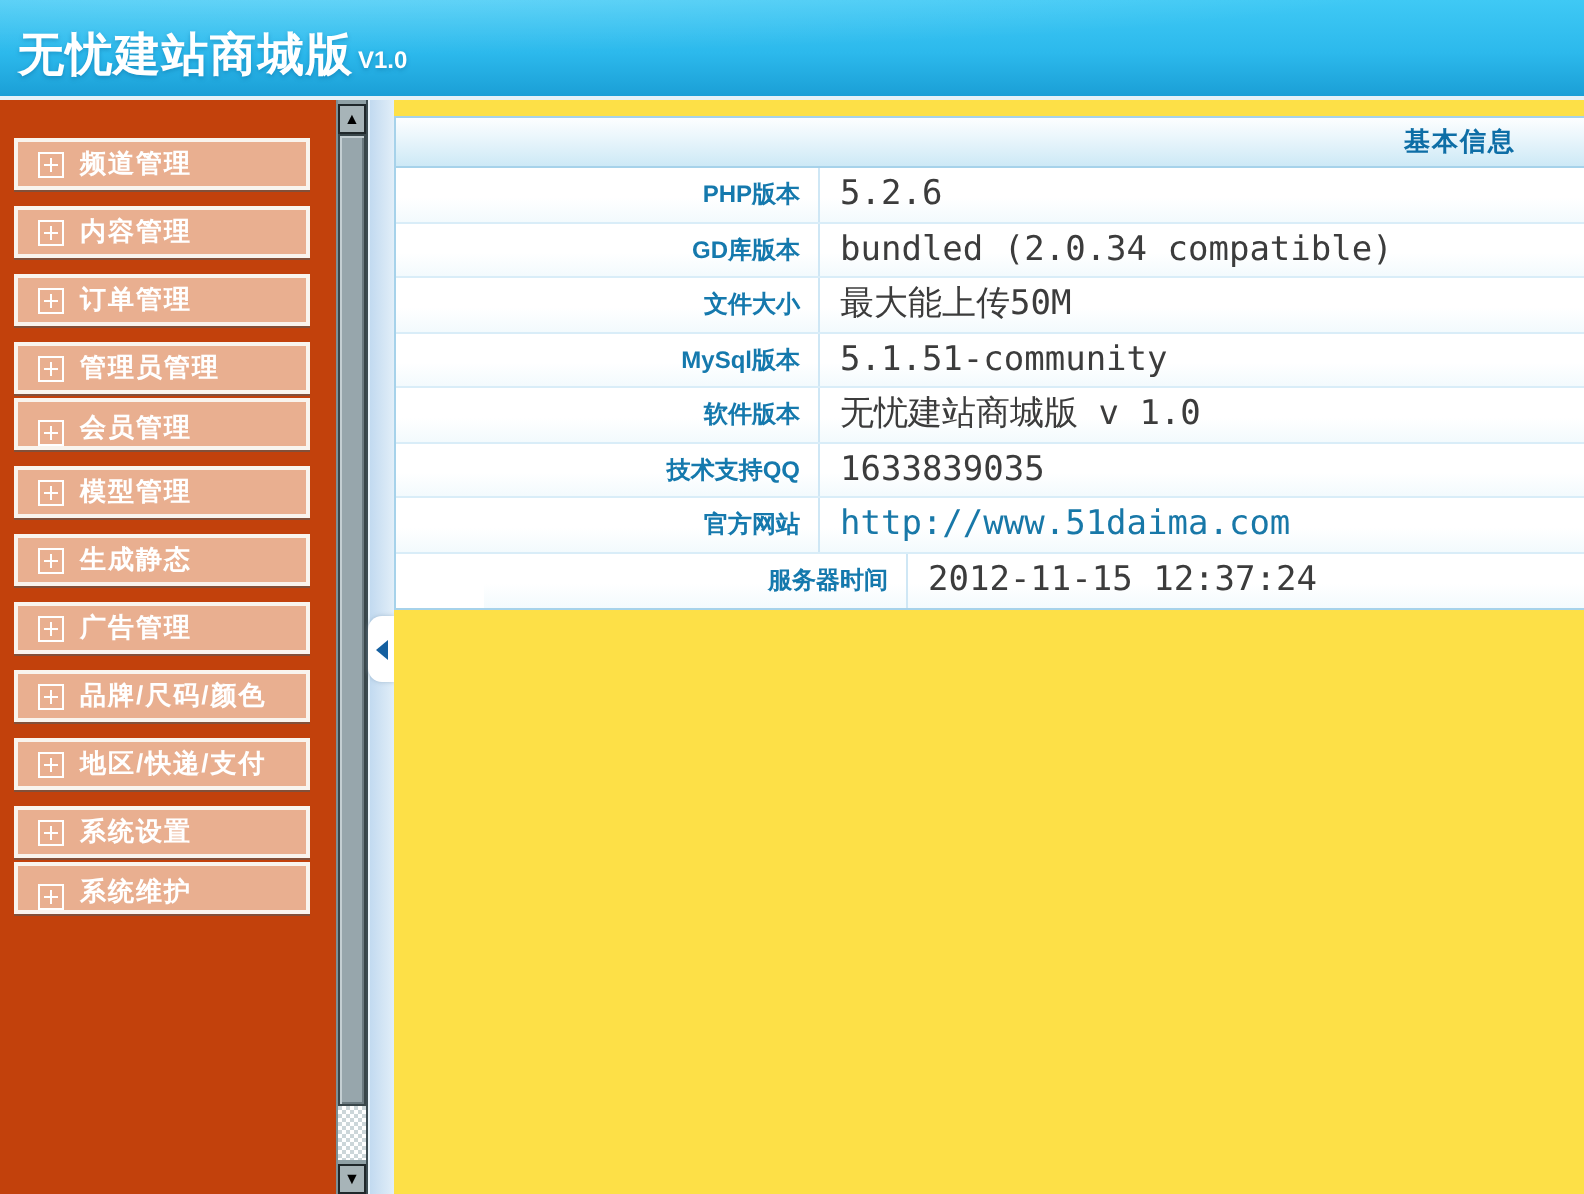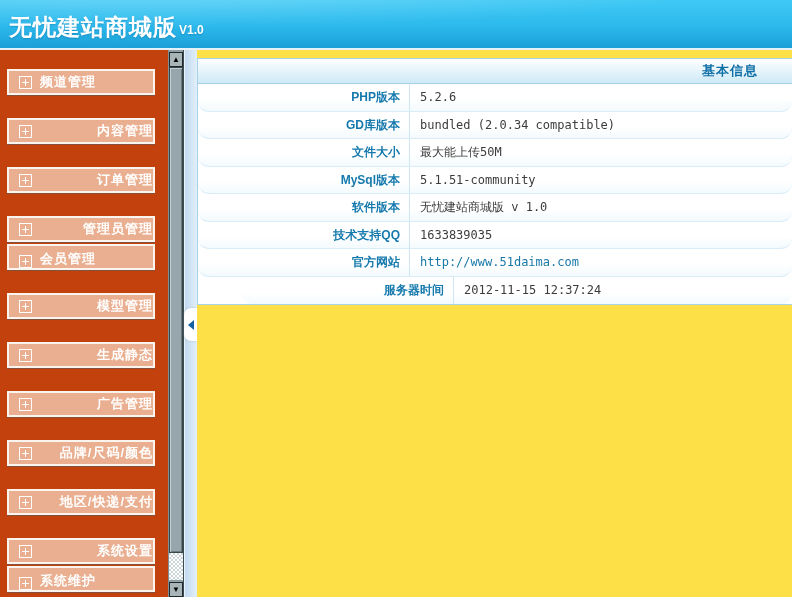--- a/index.html
+++ b/index.html
@@ -37,21 +37,21 @@
   }
   .side-btn{
     box-sizing:border-box;margin-left:7px;width:148px;height:26px;
     background:#e9af90;border:2px solid #f9f4ee;
     box-shadow:0 1px 0 rgba(80,92,97,.55);
     display:flex;align-items:center;gap:8px;padding-left:10px;
     color:#ffffff;font-size:13px;font-weight:bold;letter-spacing:1px;
     cursor:pointer;
   }
   .side-btn.first{margin-top:19px;}
-  .side-btn.gap{margin-top:23px;justify-content:space-between;}
+  .side-btn.gap{margin-top:8px;}
   .side-btn.adjacent{margin-top:2px;align-items:flex-end;}
   .plus-box{
     width:11px;height:11px;border:1px solid #ffffff;position:relative;
     flex:0 0 auto;display:inline-block;
   }
   .plus-box::before{
     content:"";position:absolute;left:2px;right:2px;top:50%;margin-top:-0.5px;
     height:1px;background:#ffffff;
   }
   .plus-box::after{
@@ -114,34 +114,33 @@
     height:25px;box-sizing:border-box;
     background:linear-gradient(180deg,#fdfeff 0%,#e8f5fb 45%,#cde9f6 100%);
     border-bottom:1px solid #a6d2ea;
     display:flex;align-items:center;justify-content:flex-end;padding-right:34px;
   }
   .panel-title{color:#0e6ea6;font-size:13px;font-weight:bold;letter-spacing:1px;}
   .info-row{
     display:flex;height:27.5px;box-sizing:border-box;
     border-bottom:1px solid #d9edf8;
     background:linear-gradient(180deg,#ffffff 55%,#f3fafd 100%);
-    border-radius:11px;
   }
   .info-row:last-child{border-bottom:none;margin-left:44px;}
   .info-label{
     width:212px;flex:0 0 auto;box-sizing:border-box;
     text-align:right;padding-right:9px;
     color:#1579ad;font-weight:bold;font-size:12px;line-height:27px;
     border-right:1px solid #cfe7f5;
     white-space:nowrap;
   }
   .info-value{
     flex:1;padding-left:10px;
     font-family:"DejaVu Sans Mono","Liberation Mono",monospace;
-    font-size:12px;color:#3c3c3c;line-height:27px;white-space:nowrap;
+    font-size:17px;color:#3c3c3c;line-height:27px;white-space:nowrap;
   }
   .info-value.link{color:#1878a8;cursor:pointer;}
 </style>
 </head>
 <body>
 
 <div class="stage">
 
   <div class="banner">
     <div class="title">

